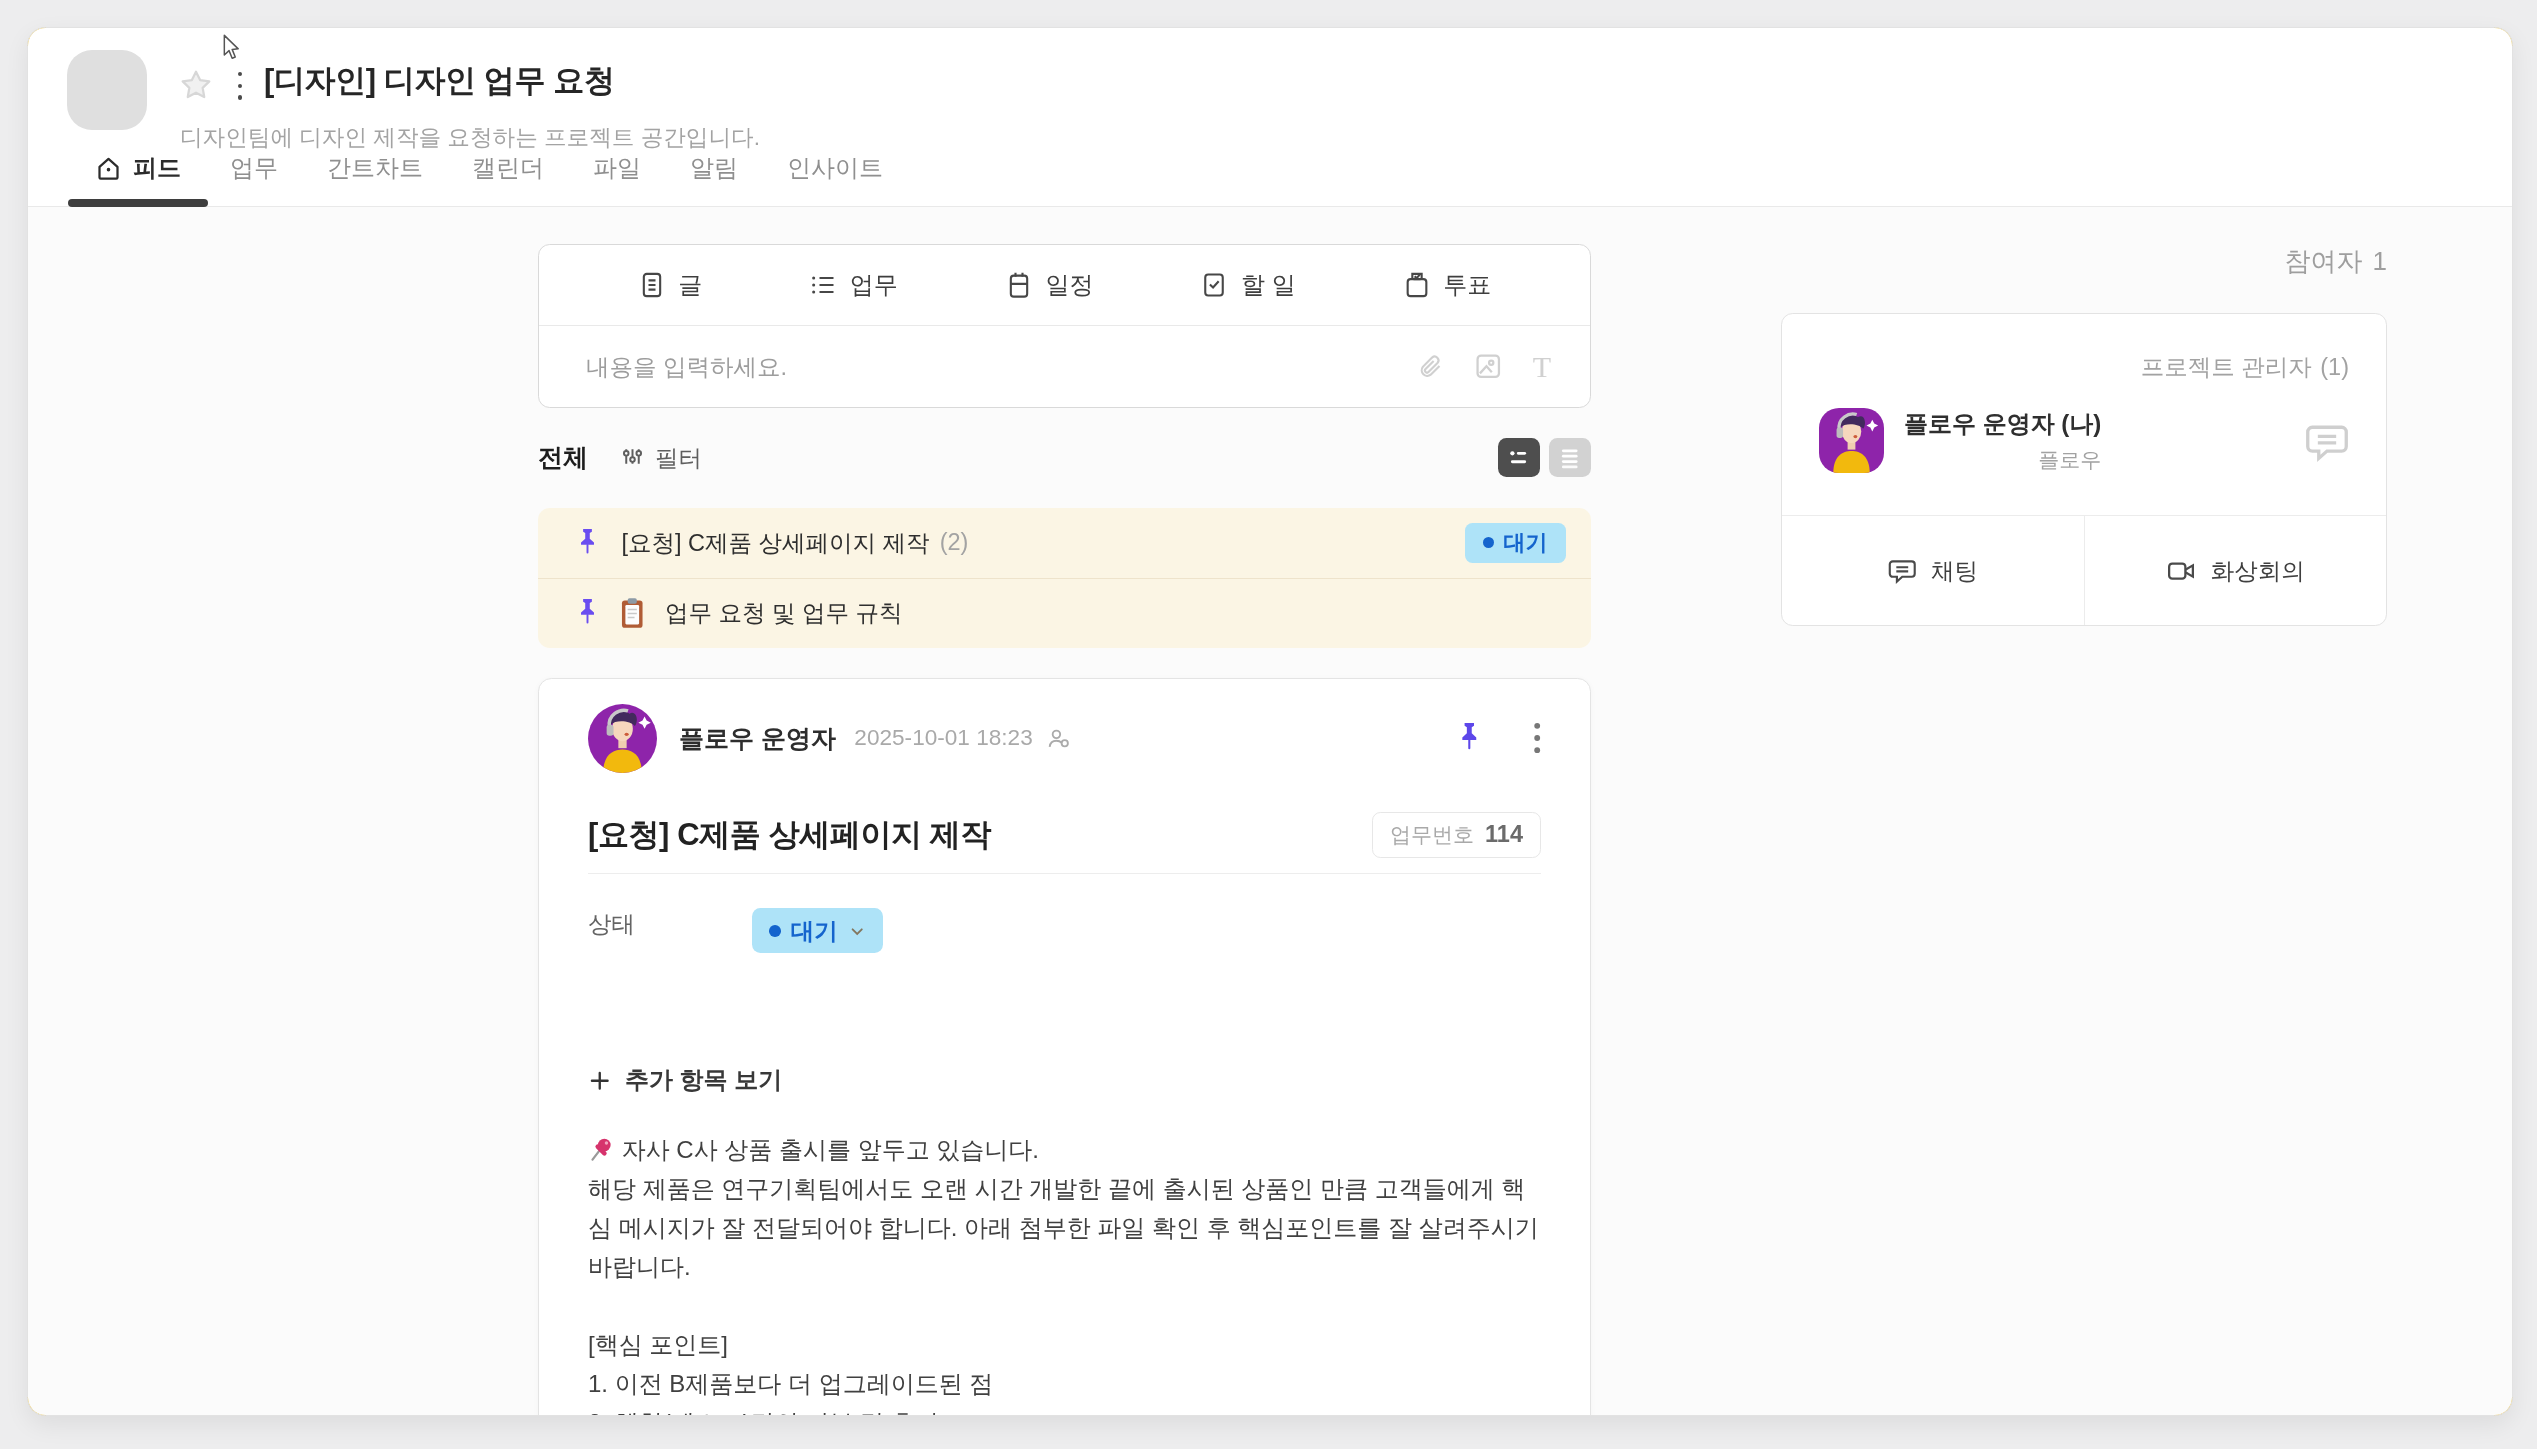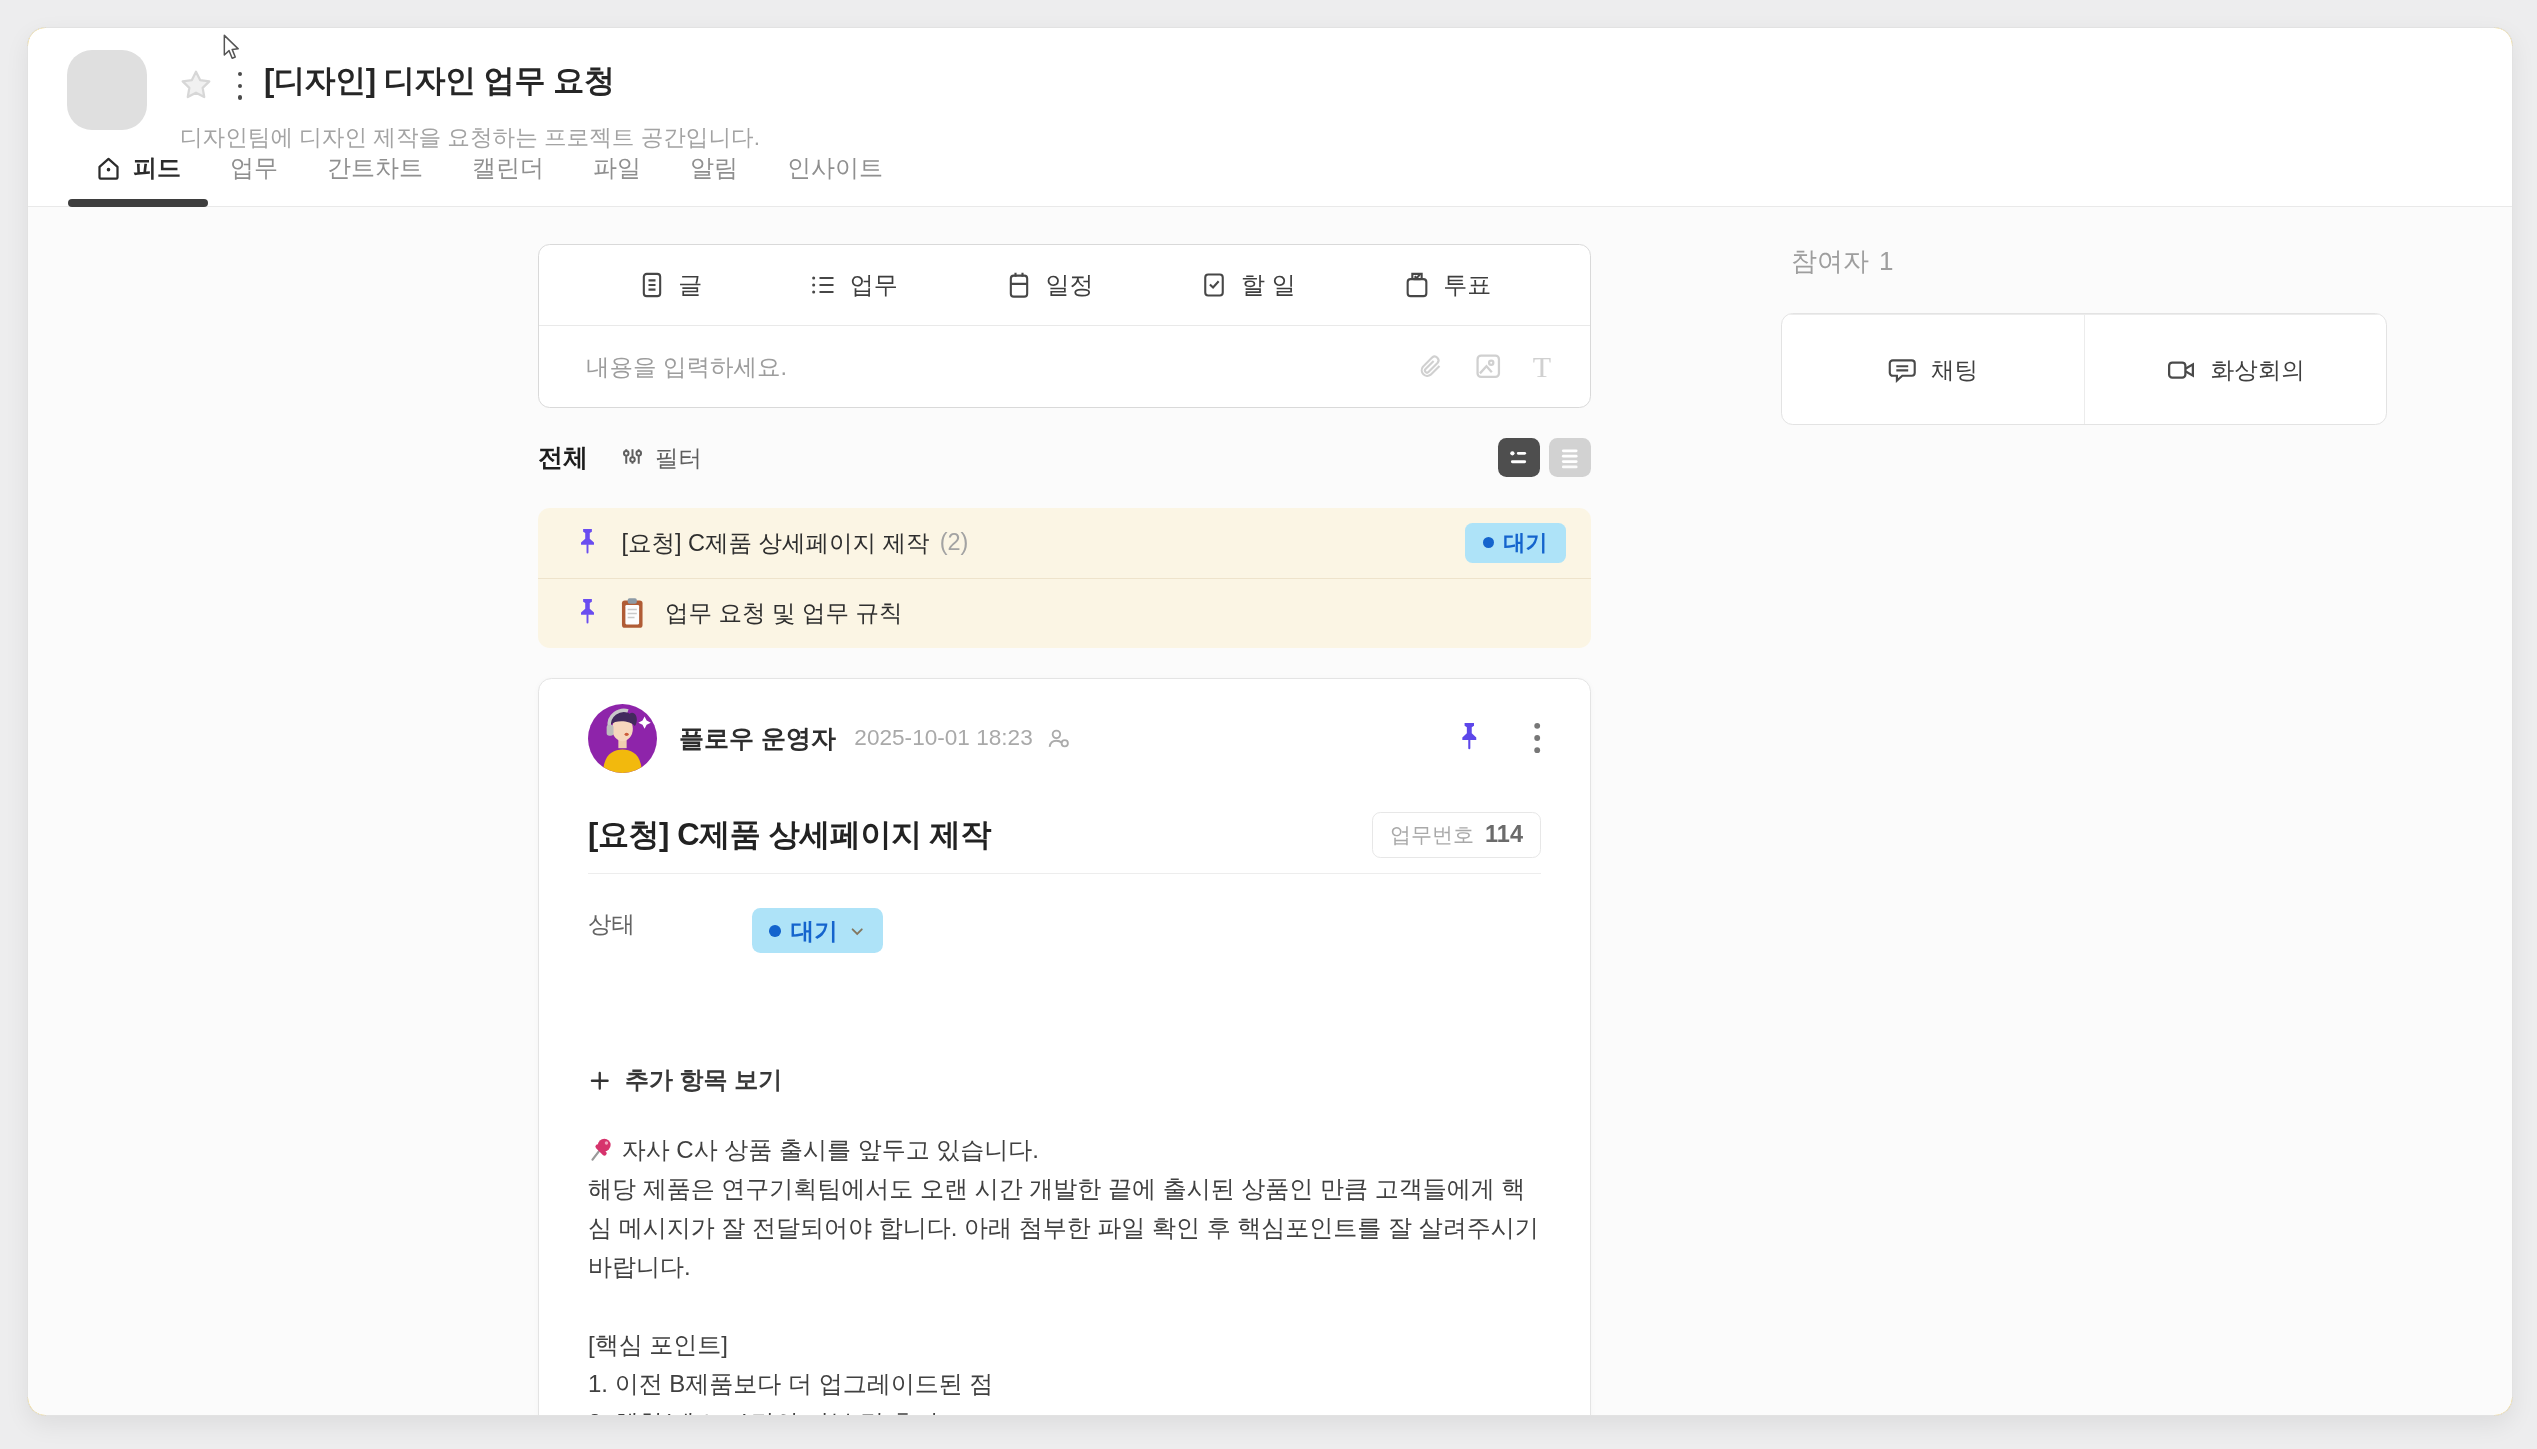--- a/index.html
+++ b/index.html
@@ -89,21 +89,21 @@
   .statuspill i { width:11.7px; height:11.7px; border-radius:50%; background:#1464cd; }
   .statuspill b { font-size:23.5px; font-weight:700; color:#1464cd; }
   .morerow { margin-top:111px; display:flex; gap:13.4px; align-items:center; }
   .morerow span { font-size:24px; font-weight:600; color:#383838; }
   .p-body { margin-top:34px; font-size:24px; color:#404040; line-height:39px; }
   .p-body .line { display:block; }
   .p-body .spacer { height:39px; }
   .inlinepin { display:inline-block; vertical-align:-5px; margin-right:6.7px; }
 
   
-  .side { position:absolute; left:1753px; top:37px; width:606px; }
+  .side { position:absolute; left:1753px; top:37px; width:606px;text-align:right; }
   .side-title { font-size:26px; font-weight:700; color:#222; }
   .side-title span { margin-left:10px; font-weight:400; color:#9e9e9e; }
   .pcard { margin-top:34px; background:#fff; border:0.8px solid #e3e3e3; border-radius:11.7px; overflow:hidden; }
   .pc-body { padding:37px 37px 0; height:201px; }
   .grouprow { font-size:23.5px; font-weight:700; color:#303030; }
   .grouprow span { margin-left:8.4px; font-weight:400; color:#a2a2a2; }
   .memberrow { margin-top:25px; display:flex; align-items:center; }
   .m-avatar { width:65px; height:65px; border-radius:20px; overflow:hidden; flex:0 0 auto; }
   .m-col { margin-left:20px; }
   .m-name { font-size:24px; font-weight:700; color:#2f2f2f; }
@@ -389,20 +389,41 @@
 
         </div>
       </article>
     </div>
 
     <aside class="side">
       <div class="side-title">
         <span>참여자</span><span>1</span>
       </div>
       <div class="pcard">
+        <div class="pc-body">
+          <div class="grouprow">
+            <span>프로젝트 관리자</span><span>(1)</span>
+          </div>
+          <div class="memberrow">
+            <div class="m-avatar">
+              <svg width="65" height="65" viewBox="0 0 100 100">
+                  <use href="#avatar-art"></use>
+                </svg>
+            </div>
+            <div class="m-col">
+              <div class="m-name">플로우 운영자 (나)</div>
+              <div class="m-team">플로우</div>
+            </div>
+            <span class="m-chaticon">
+              <svg width="44" height="44" viewBox="0 0 24 24" style="color:#cfcfcf">
+                  <use href="#bubble"></use>
+                </svg>
+            </span>
+          </div>
+        </div>
         <div class="pc-foot">
           <div class="pc-btn">
             <svg width="28.5" height="28.5" viewBox="0 0 24 24" style="color:#4a4a4a">
                 <use href="#bubble"></use>
               </svg>
             <span>채팅</span>
           </div>
           <div class="pc-btn">
             <svg width="30" height="30" viewBox="0 0 24 24" fill="none" stroke="#4a4a4a" stroke-width="1.8">
                 <rect x="2.5" y="6" width="13" height="12" rx="2.5"></rect>

